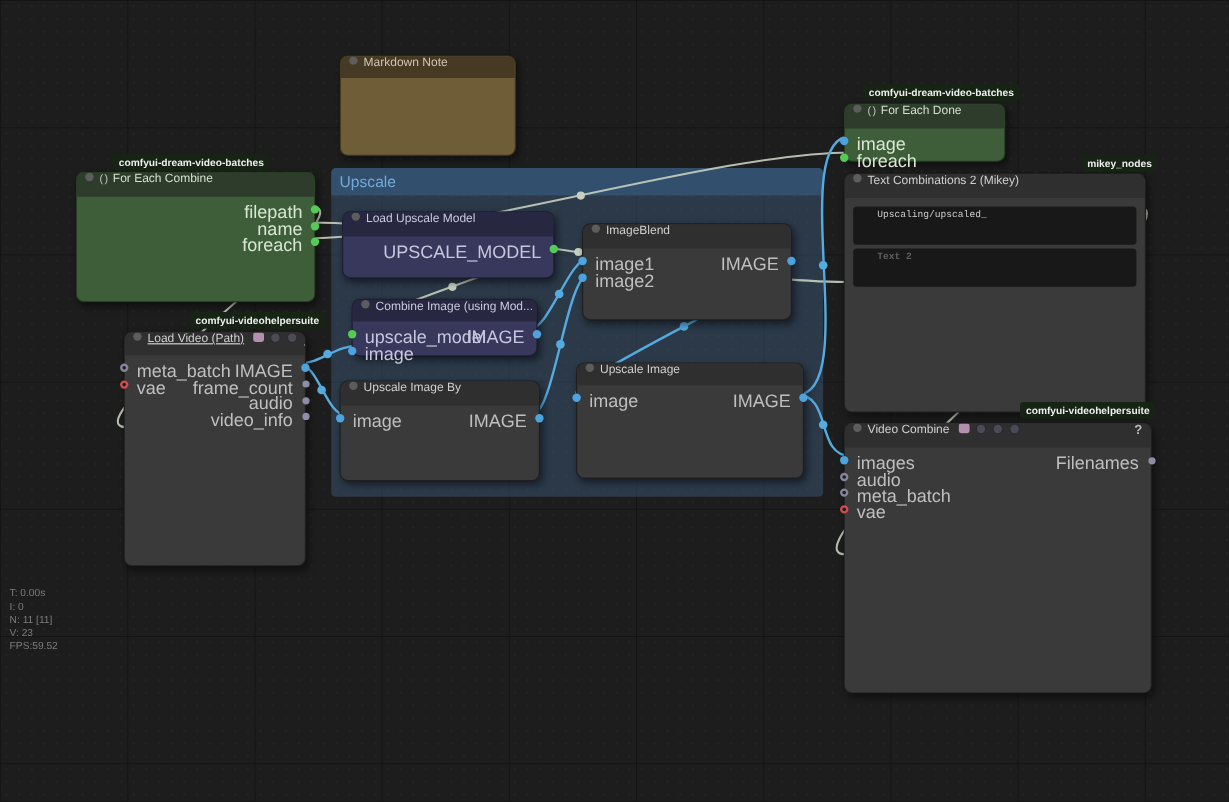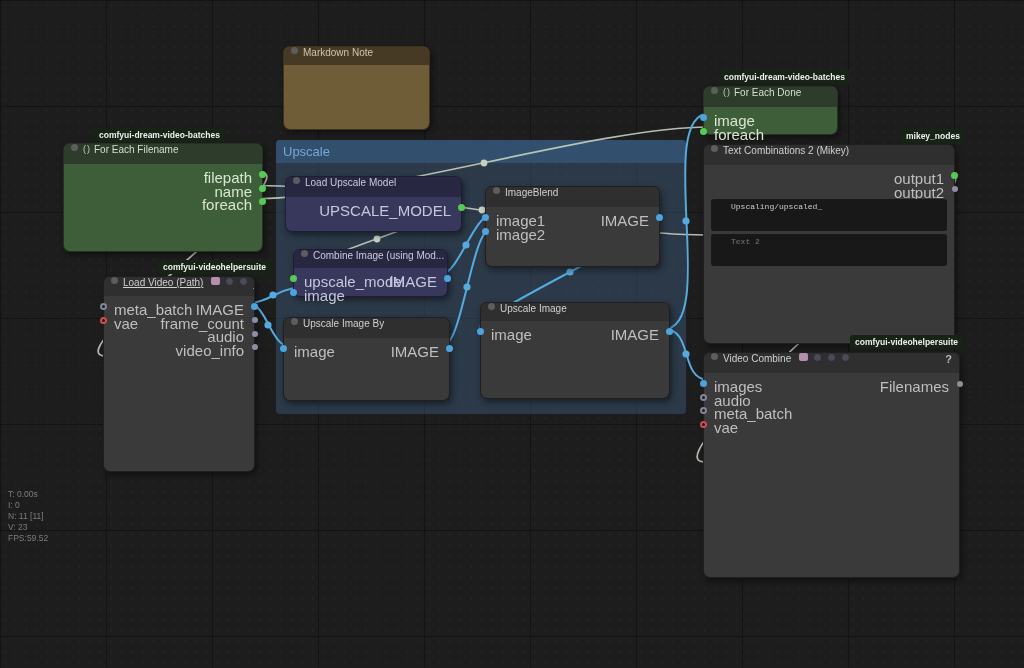--- a/index.html
+++ b/index.html
@@ -98,21 +98,21 @@
     <div class="nh" style="height:18px;">
       <span class="cdot"></span>
       <span>Markdown Note</span>
     </div>
   </div>
 
   <div class="node n-green" style="left:63px;top:143px;width:200px;height:109px;">
     <div class="nh">
       <span class="cdot"></span>
       <span class="prefix">()</span>
-      <span>For Each Filename</span>
+      <span>For Each Combine</span>
     </div>
     <div class="nbody">
       <div>
           <div class="io-row">
             <span class="olabel">filepath</span>
             <span class="dot out c-green"></span>
           </div>
           <div class="io-row">
             <span class="olabel">name</span>
             <span class="dot out c-green"></span>
@@ -240,30 +240,20 @@
         </div>
     </div>
   </div>
 
   <div class="node n-gray" style="left:703px;top:144px;width:252px;height:200px;">
     <div class="nh">
       <span class="cdot"></span>
       <span>Text Combinations 2 (Mikey)</span>
     </div>
     <div class="nbody">
-      <div>
-          <div class="io-row">
-            <span class="olabel">output1</span>
-            <span class="dot out c-green"></span>
-          </div>
-          <div class="io-row">
-            <span class="olabel">output2</span>
-            <span class="dot out c-gray"></span>
-          </div>
-        </div>
       <div>
           <div class="ta"><span class="tv">Upscaling/upscaled_</span></div>
           <div class="ta"><span class="ph">Text 2</span></div>
         </div>
     </div>
   </div>
 
   <div class="node n-gray" style="left:703px;top:352px;width:257px;height:226px;">
     <div class="nh">
       <span class="cdot"></span>

